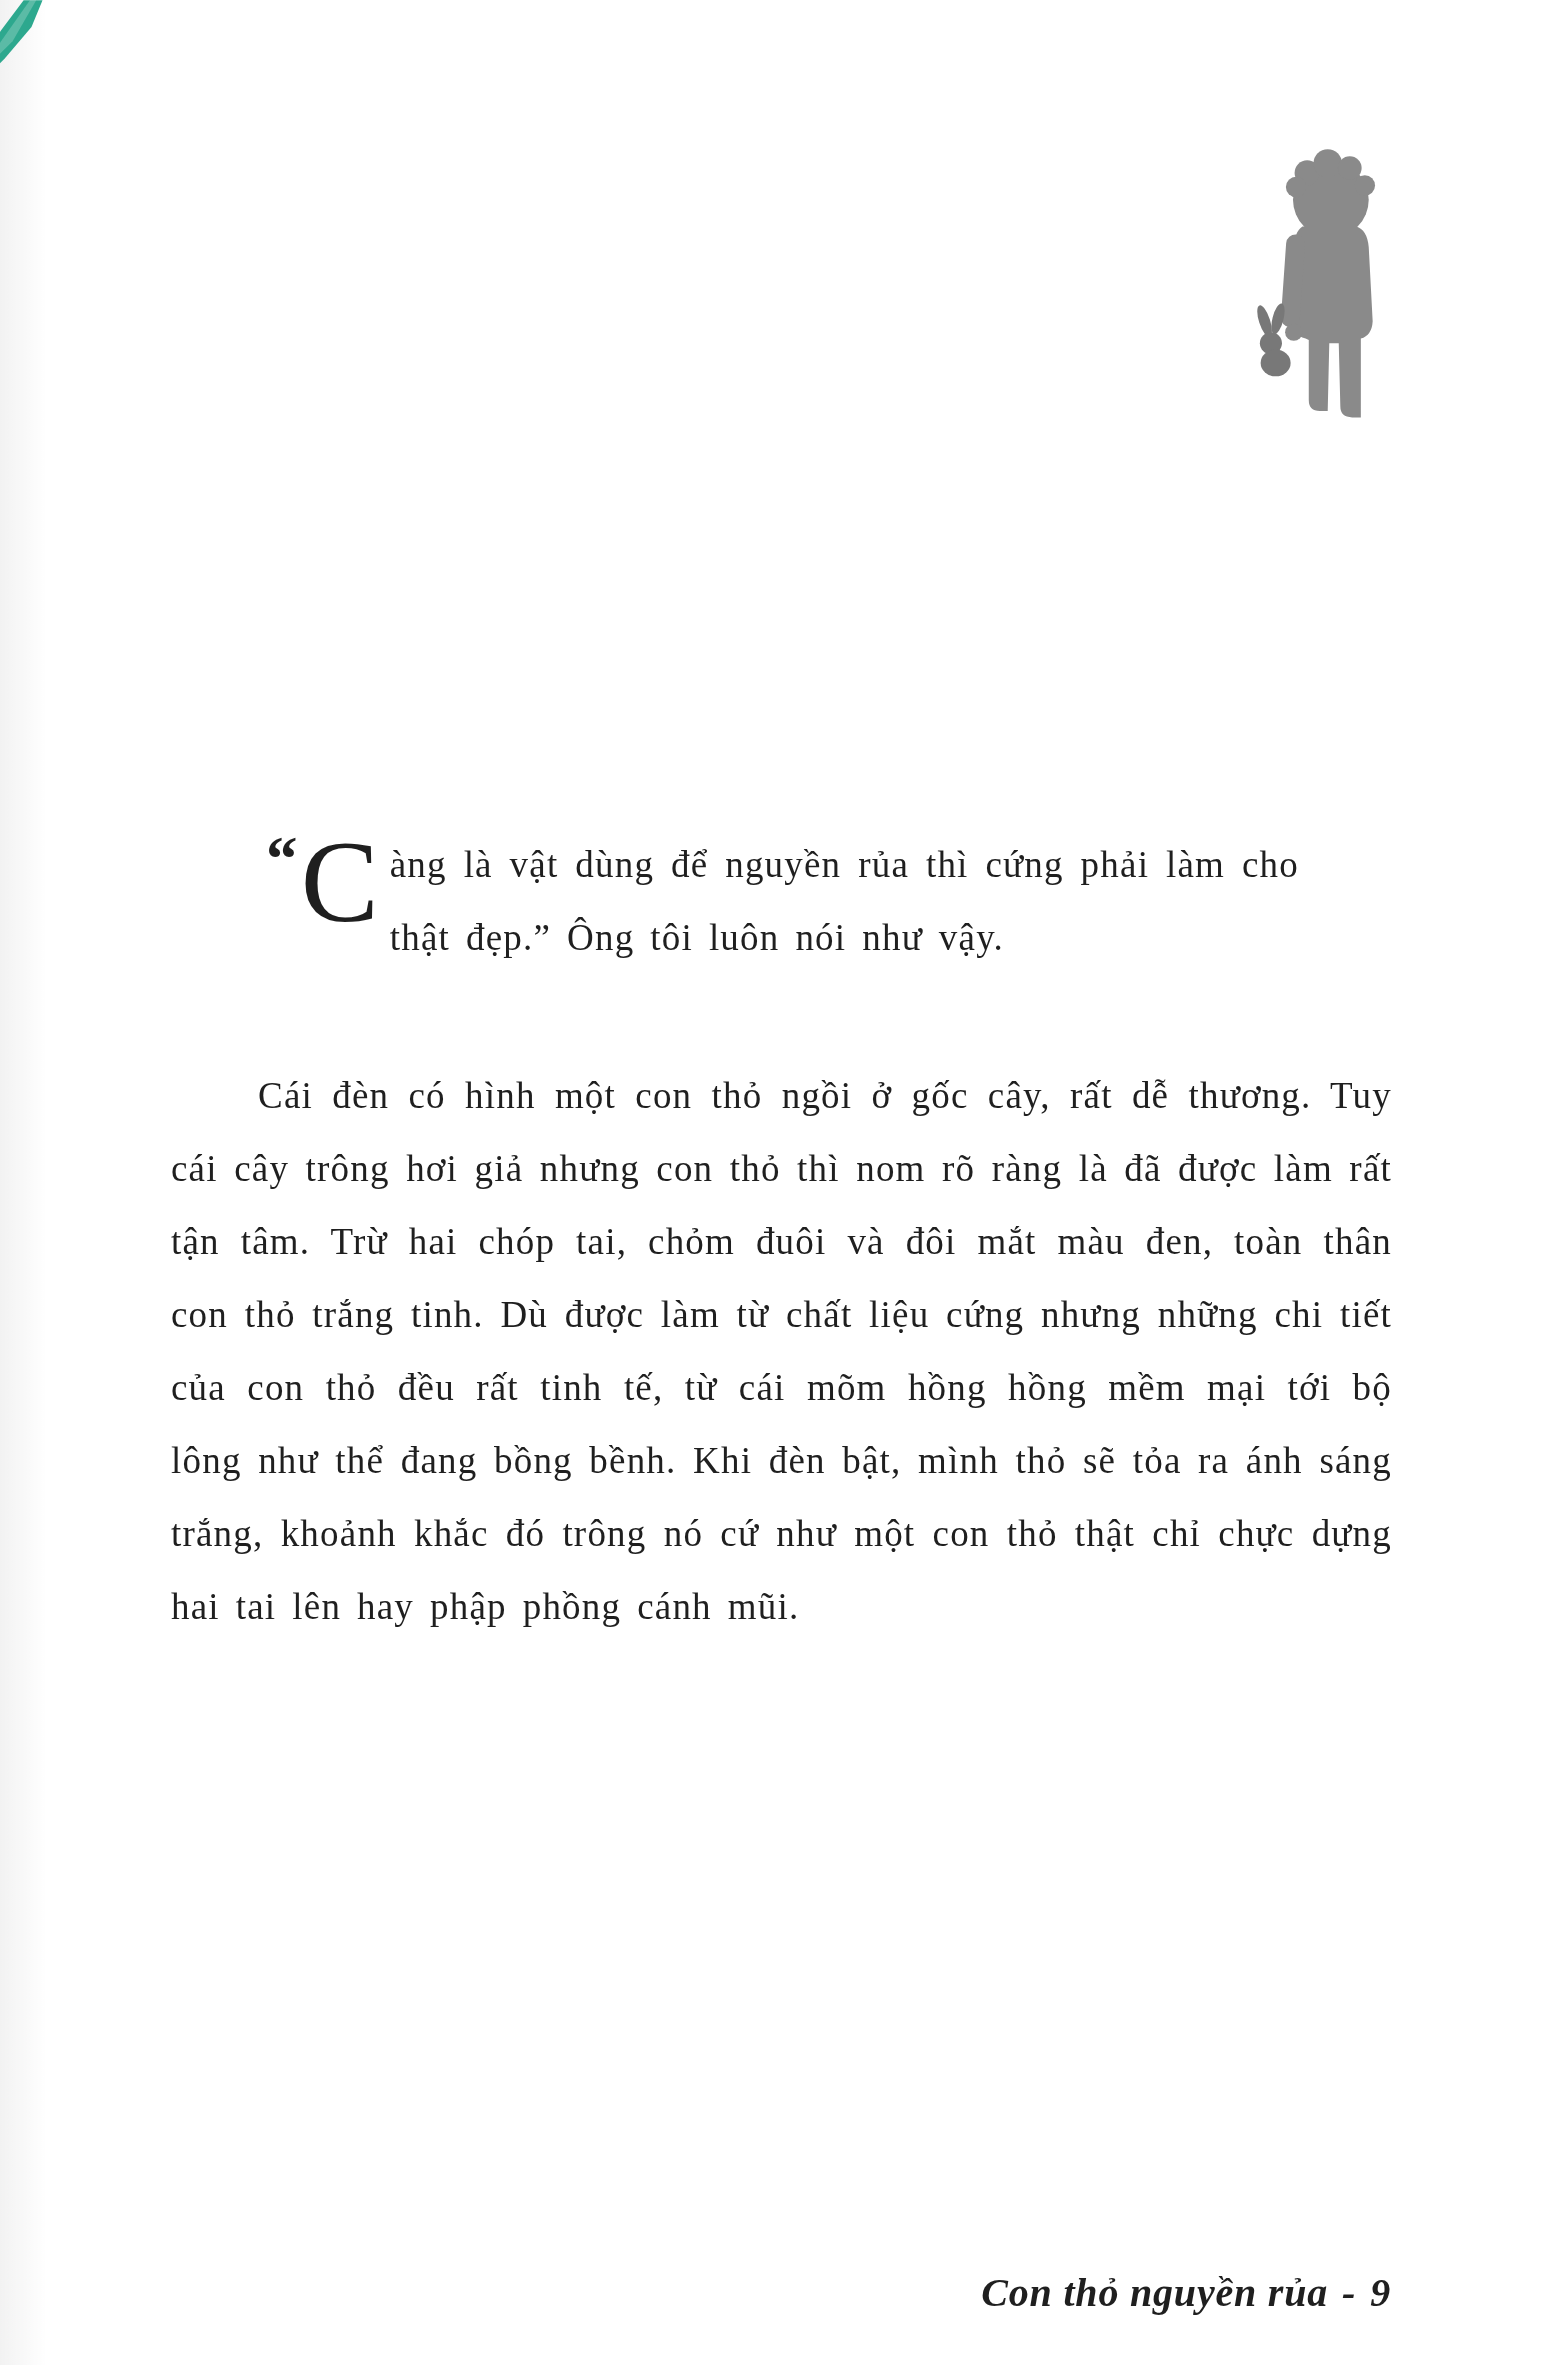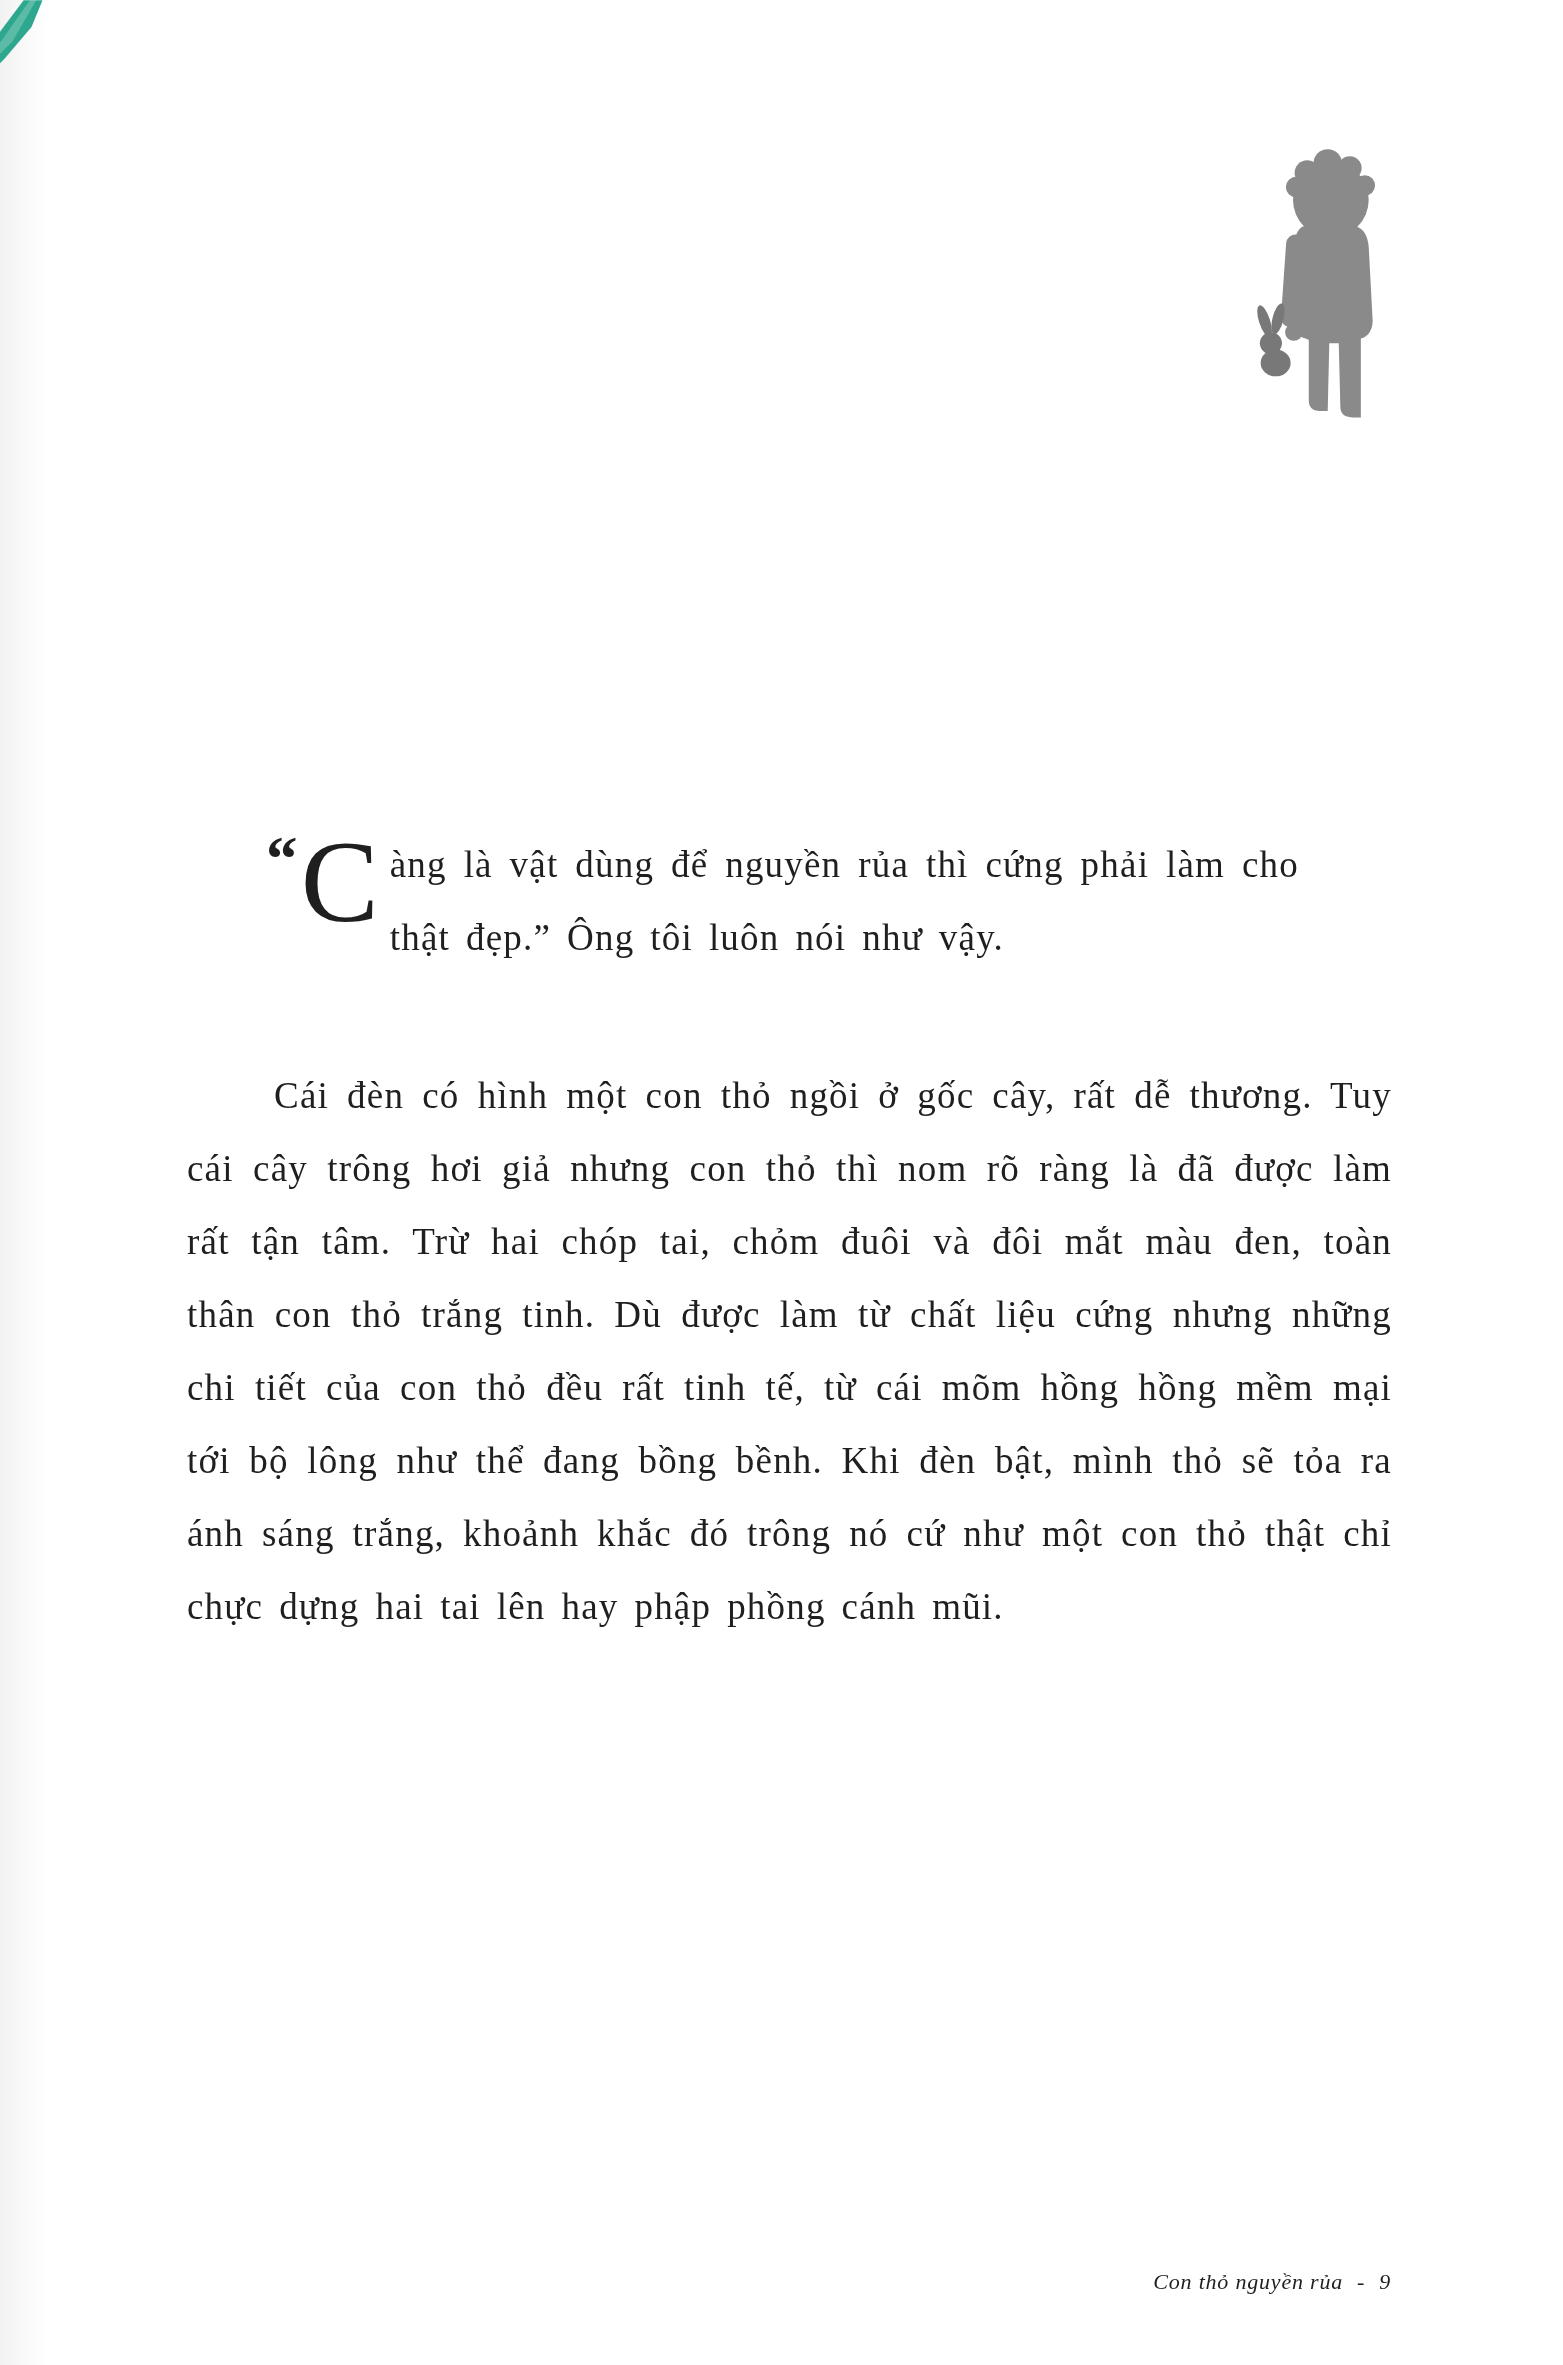--- a/index.html
+++ b/index.html
@@ -70,31 +70,31 @@
     margin-right:3.2px;
     font-weight:bold;
   }
   .dc-letter{
     font-size:117px;
     line-height:85px;
     letter-spacing:0;
   }
   .body-para{
     text-indent:87px;
-    margin-left:16px;
   }
   .footer{
     position:absolute;
     top:2269px;
     right:173px;
-    font-size:22px;
+    font-size:40px;
     font-style:italic;
     letter-spacing:0.8px;
     color:var(--text-color);
     white-space:nowrap;
+    font-weight:bold;
   }
   .footer-sep{ margin:0 14px; }
   .footer-page{ font-style:italic; }
 </style>
 </head>
 <body>
 
 <div class="page">
 
   <div class="corner-mark">

